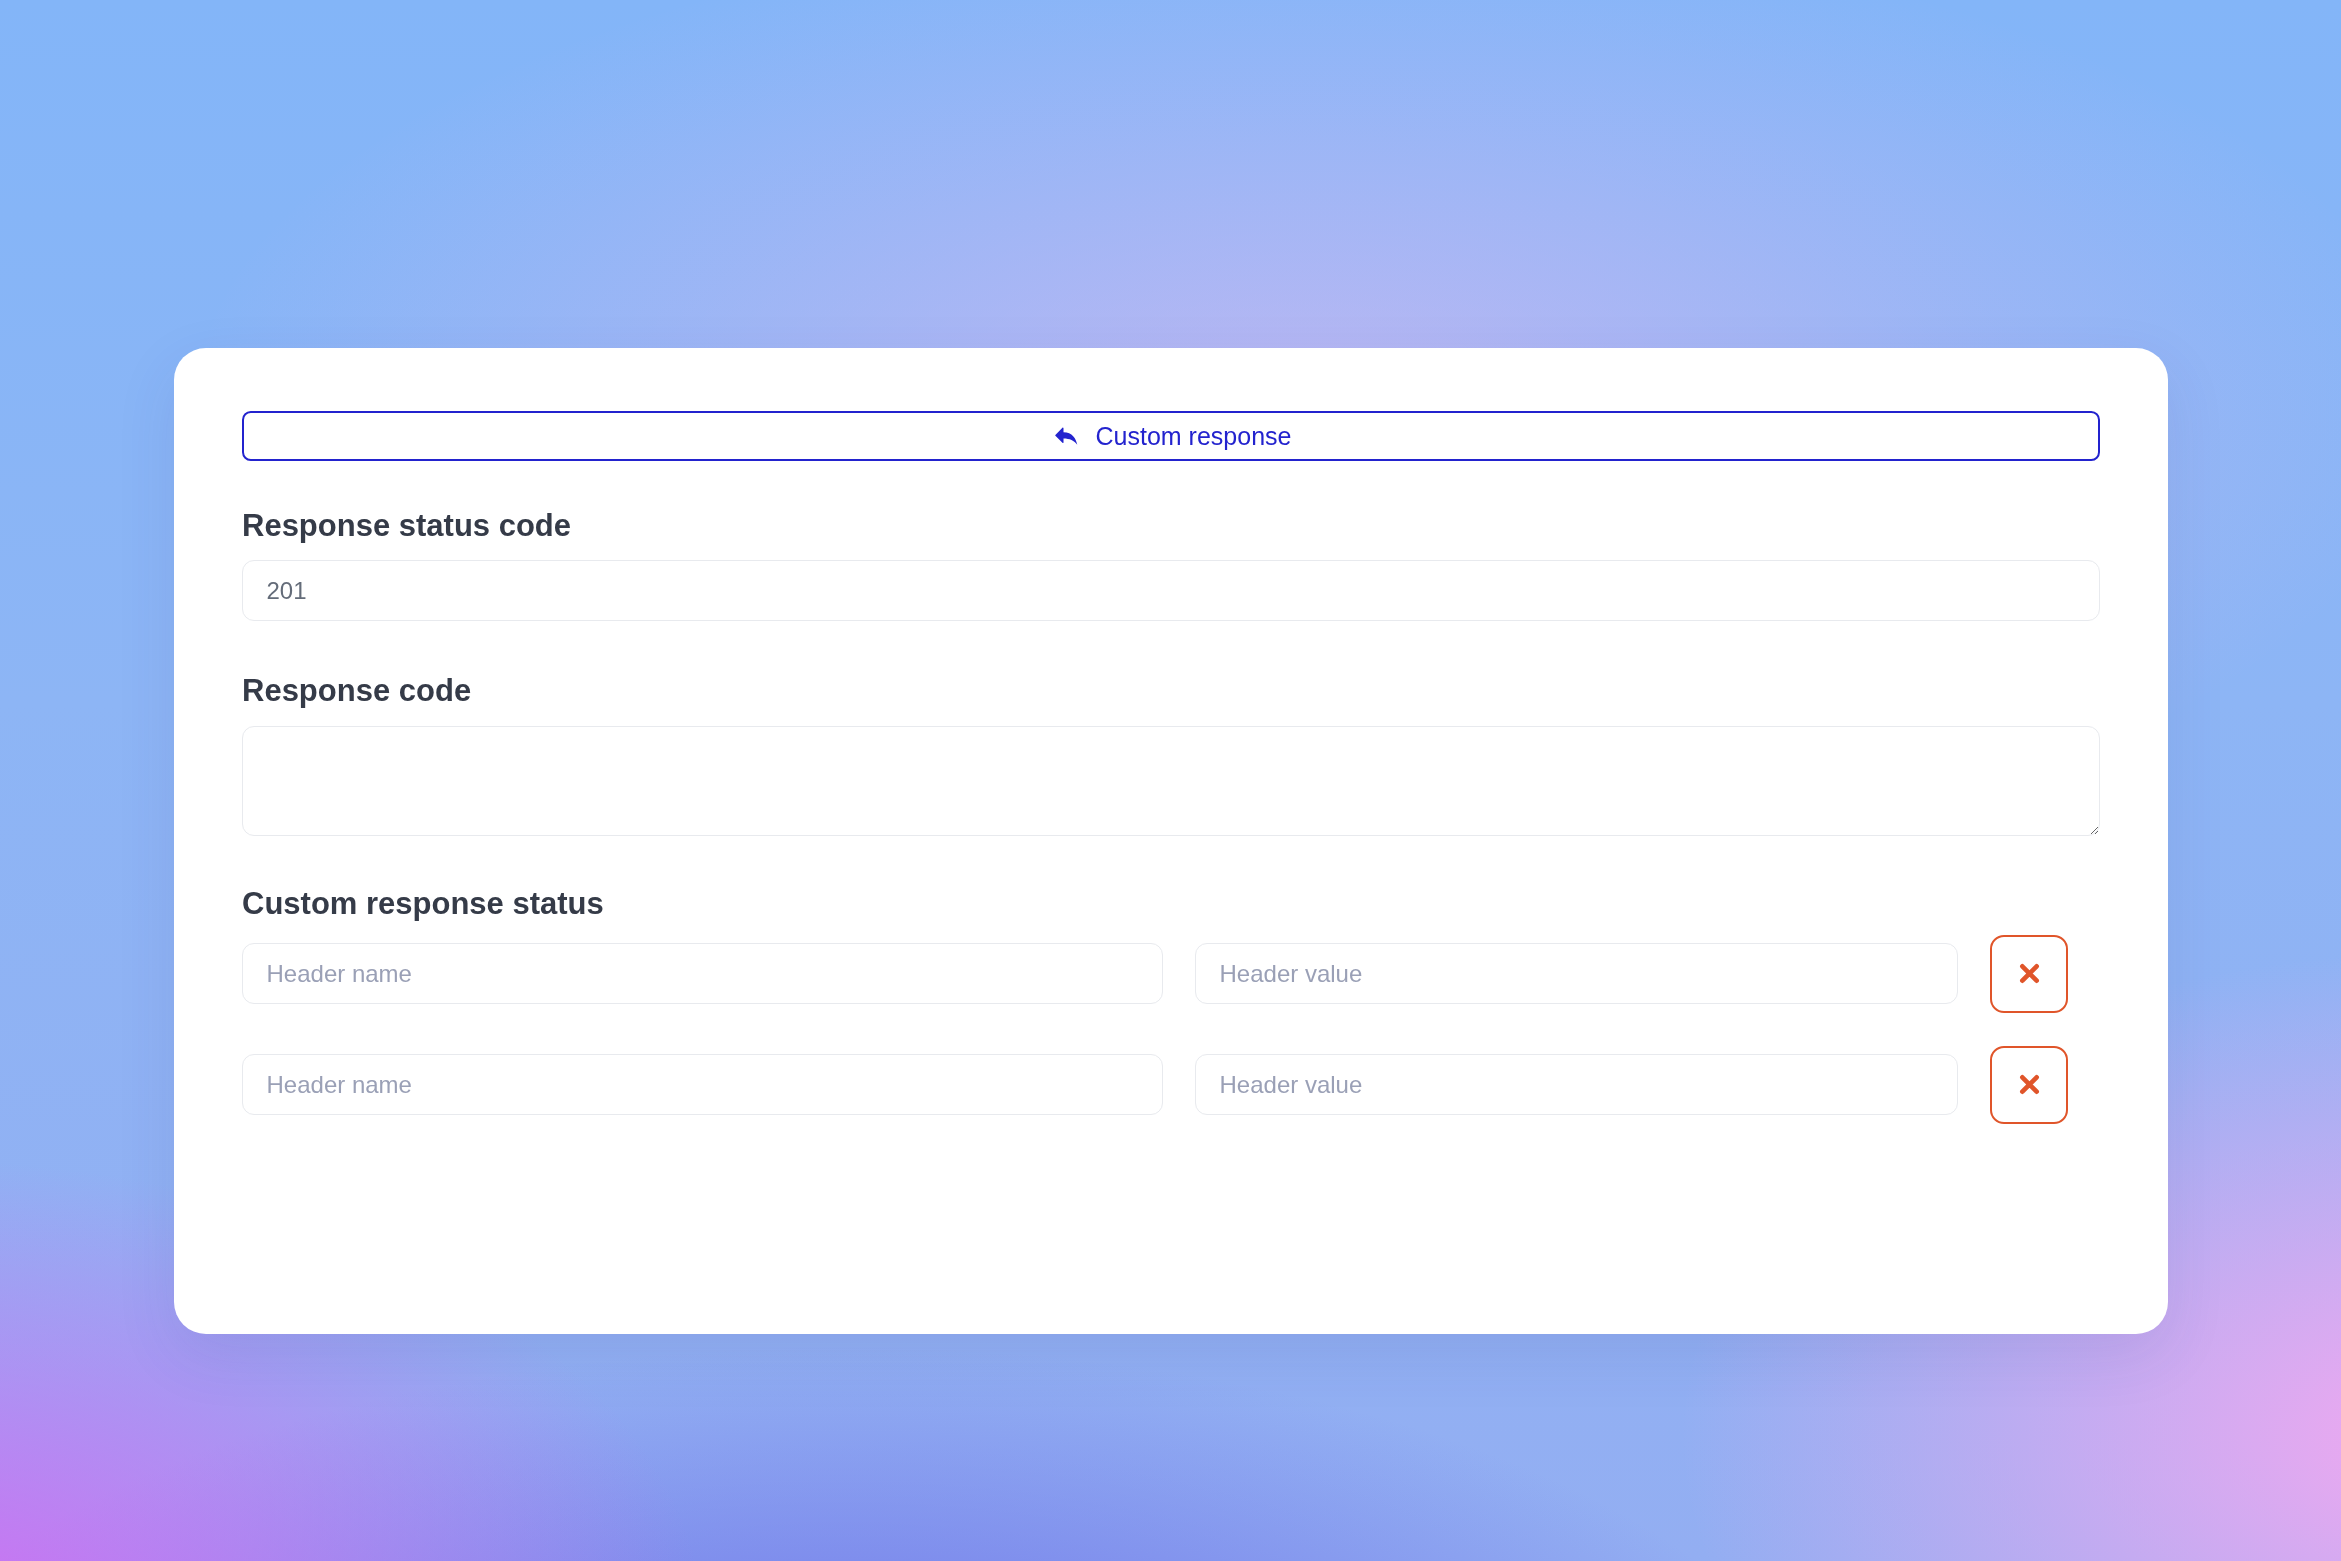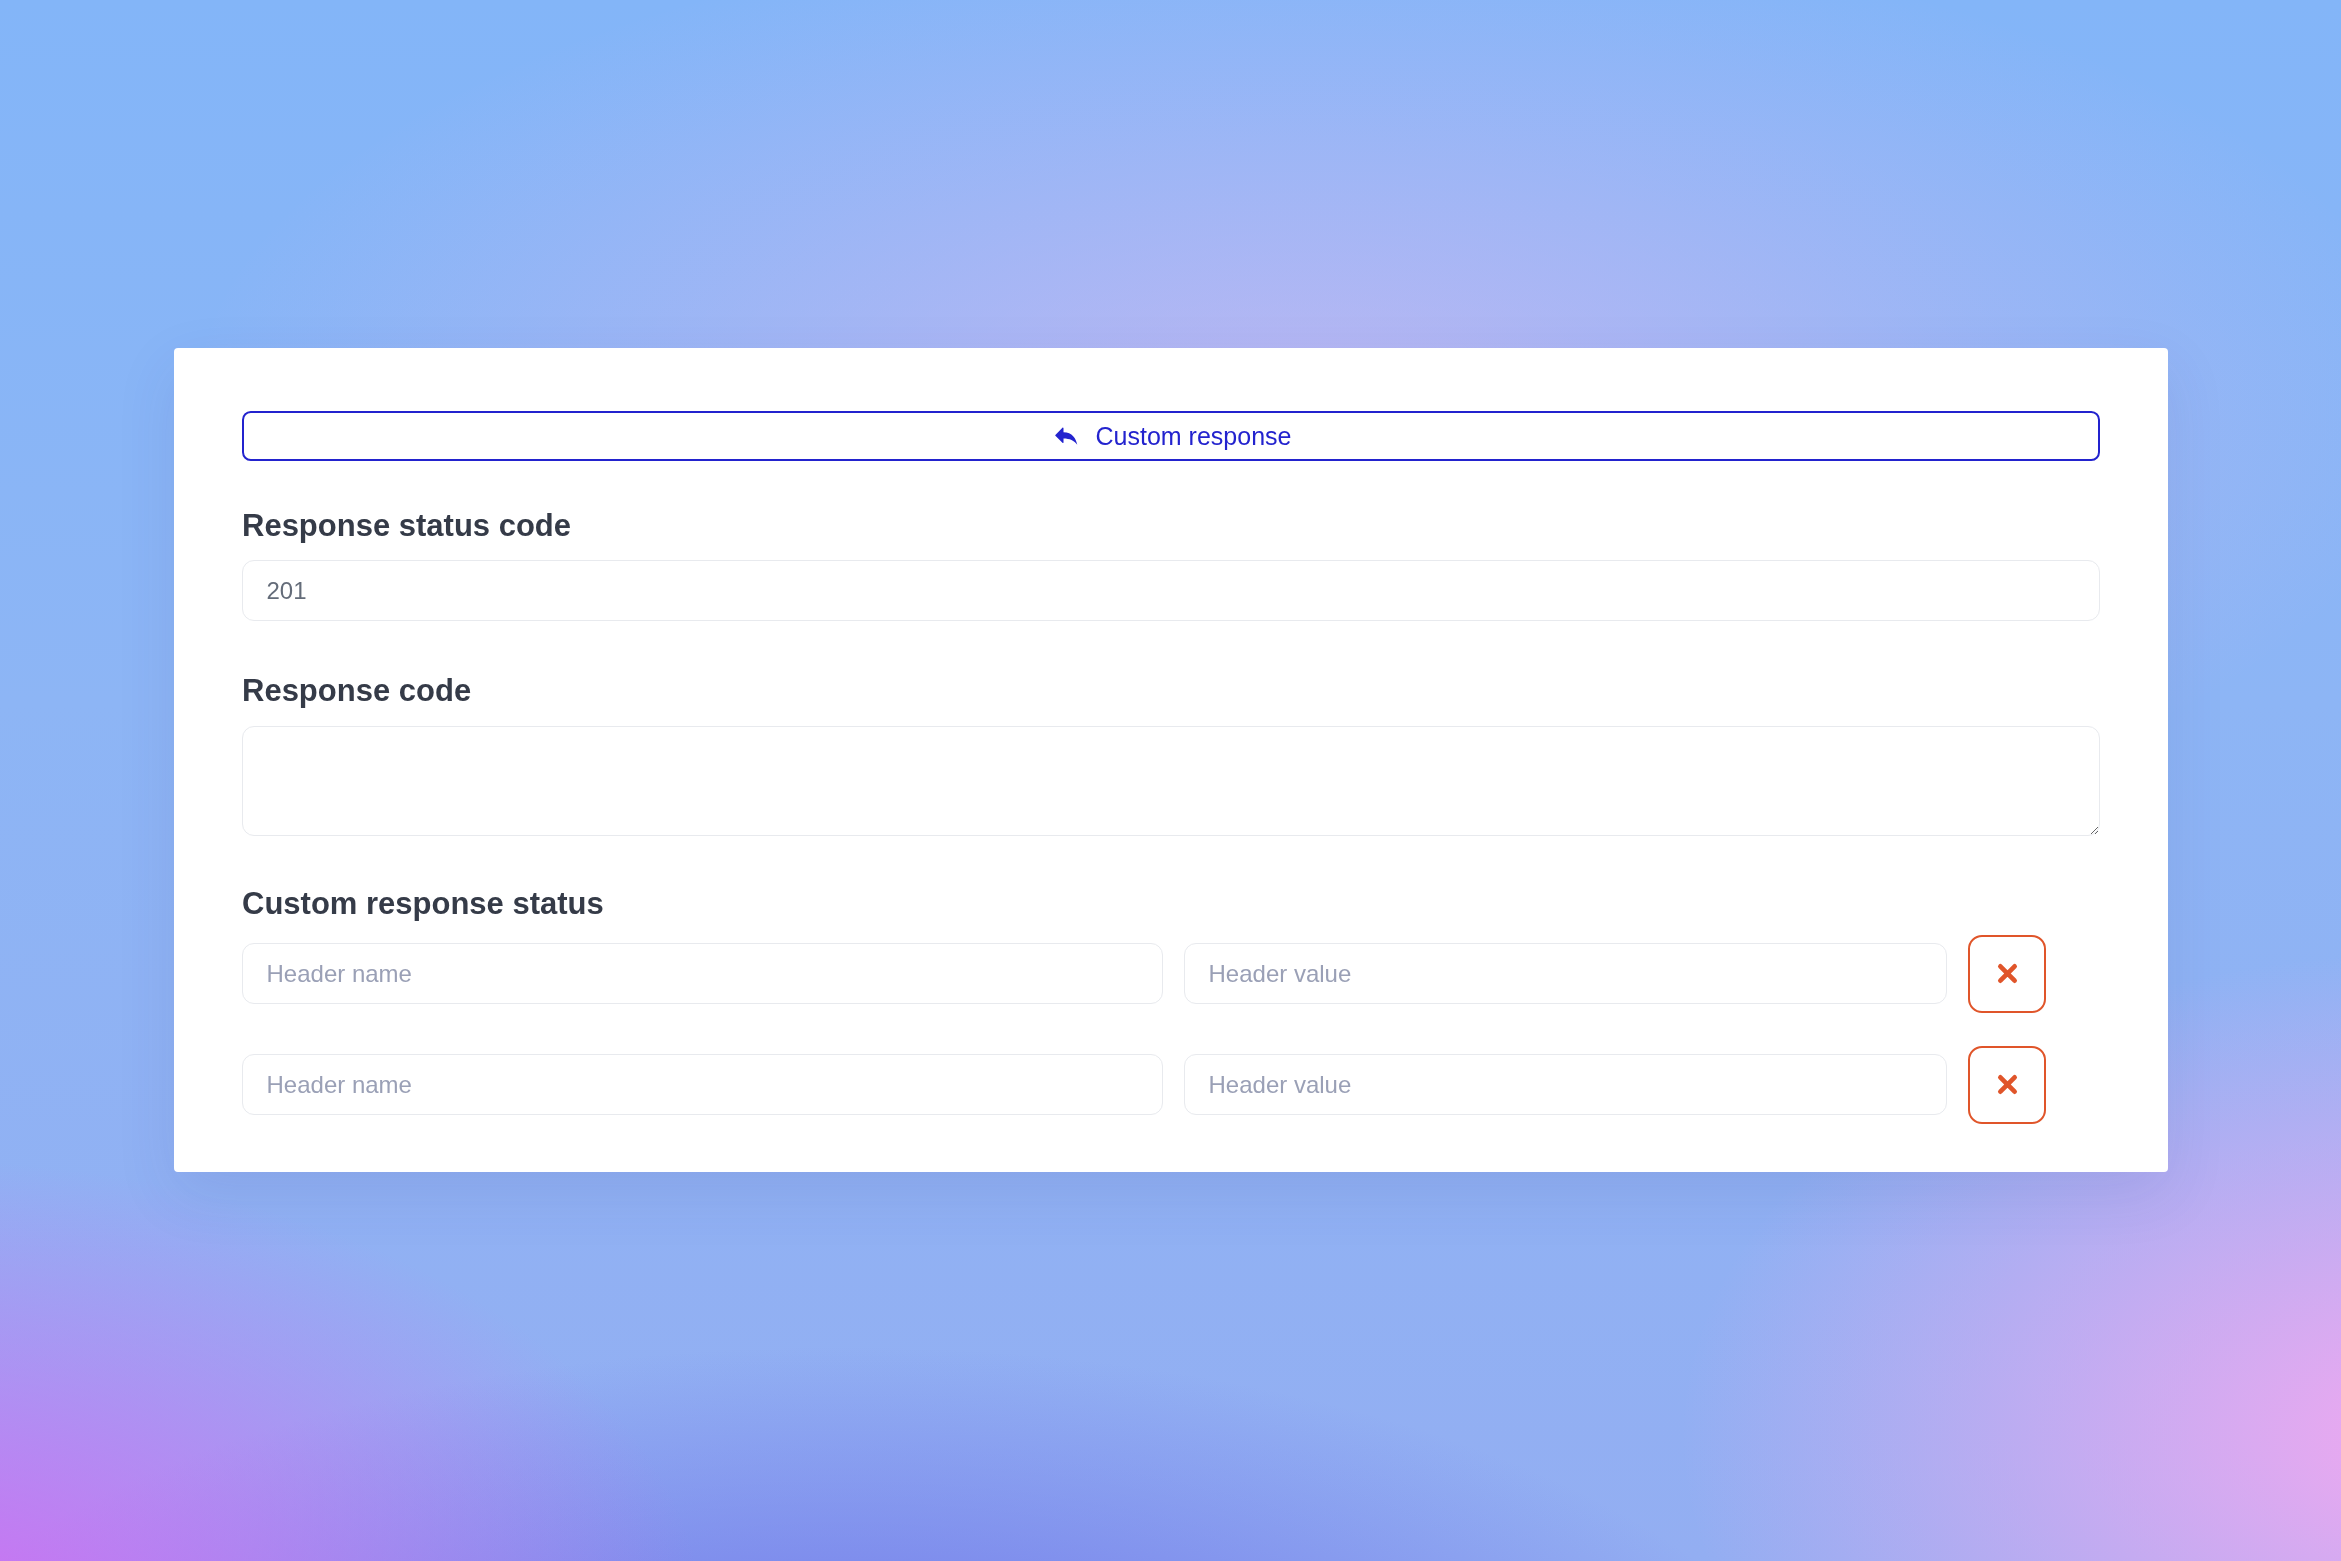--- a/index.html
+++ b/index.html
@@ -19,23 +19,23 @@
       radial-gradient(52% 50% at 104% 92%, rgba(246,168,240,0.95) 0%, rgba(246,168,240,0.0) 62%),
       radial-gradient(70% 48% at 36% 116%, rgba(99,97,230,0.90) 0%, rgba(99,97,230,0.0) 62%),
       radial-gradient(80% 52% at 56% 26%, rgba(235,185,240,0.50) 0%, rgba(235,185,240,0.0) 60%),
       linear-gradient(180deg, #83b5f8 0%, #8db5f5 45%, #93aef2 100%);
   }
 
   
   .card {
     position: absolute;
     left: 174px; top: 348px;
-    width: 1994px; height: 824px;
+    width: 1994px; height: 986px;
     background: #ffffff;
-    border-radius: 4px;
+    border-radius: 32px;
     box-shadow: 0 21px 61px rgba(50, 50, 140, 0.10);
     padding: 63px 68px;
   }
 
   
   .cr-btn {
     width: 100%; height: 50px;
     display: flex; align-items: center; justify-content: center;
     gap: 15px;
     background: #ffffff;
@@ -83,21 +83,21 @@
     height: 110px;
     padding: 15.6px 23.5px;
     resize: vertical;
     display: block;
   }
 
   
   .header-row {
     display: grid;
     grid-template-columns: 921px 763px 78px;
-    column-gap: 21px;
+    column-gap: 32px;
     align-items: center;
     margin-top: 14px;
   }
   .header-row + .header-row { margin-top: 33px; }
   .header-row .text-input { margin-top: 0; }
 
   .remove-btn {
     width: 78px; height: 78px;
     background: #ffffff;
     border: 2.6px solid #e0552a;

